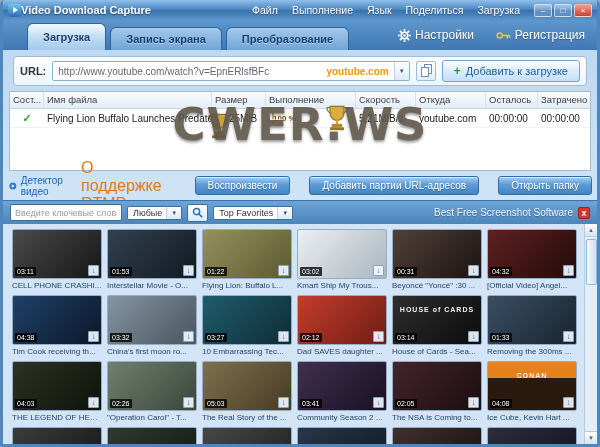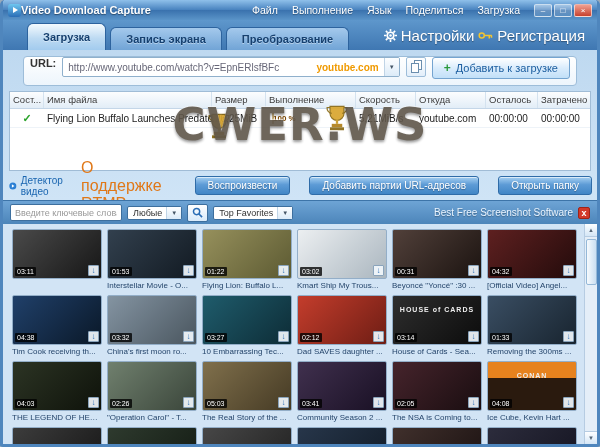--- a/index.html
+++ b/index.html
@@ -13,24 +13,24 @@
 .win-title{font-size:11px;font-weight:bold;text-shadow:0 1px 1px rgba(0,0,0,.4);white-space:nowrap}
 .menubar{display:flex;gap:14px;margin-left:auto;margin-right:14px;font-size:10.5px;text-shadow:0 1px 1px rgba(0,0,0,.35)}
 .menubar span{cursor:default}
 .win-controls{display:flex;gap:2px}
 .win-btn{width:18px;height:13px;border:1px solid rgba(255,255,255,.6);border-radius:2px;background:linear-gradient(rgba(255,255,255,.4),rgba(255,255,255,.08));font-size:8px;line-height:11px;text-align:center;color:#fff}
 .win-btn.close{background:linear-gradient(#f0a090,#c8412e);border-color:#fff9}
 
 .tabstrip{height:30px;flex:0 0 30px;display:flex;align-items:flex-end;padding-left:24px;background:linear-gradient(#5e97cc,#3f77b2);position:relative}
 .tab{height:23px;line-height:23px;padding:0 15px;margin-right:4px;border:1px solid #2d639e;border-bottom:0;border-radius:6px 6px 0 0;background:linear-gradient(#a4c9ec,#71a4d6);color:#16406f;font-size:11px;font-weight:bold;text-shadow:0 1px 0 rgba(255,255,255,.4)}
 .tab.active{height:27px;line-height:27px;background:linear-gradient(#f4fafe,#bddaf2 55%,#a2cbee);}
-.tab-right{margin-left:auto;align-self:center;display:flex;align-items:center;gap:4px;padding-right:12px;color:#fff;font-size:15px;text-shadow:0 1px 1px rgba(0,0,0,.35)}
+.tab-right{margin-left:auto;align-self:center;display:flex;align-items:center;gap:22px;padding-right:12px;color:#fff;font-size:12px;text-shadow:0 1px 1px rgba(0,0,0,.35)}
 .tab-tool{display:flex;align-items:center;gap:4px}
 
-.url-panel{margin:6px 20px 5px;height:30px;flex:0 0 30px;display:flex;gap:6px;padding:0 6px;background:linear-gradient(#ffffff,#edf5fc);border:1px solid #9dbdd9;border-radius:4px}
+.url-panel{margin:6px 10px 5px;height:30px;flex:0 0 30px;display:flex;align-items:center;gap:6px;padding:0 6px;background:linear-gradient(#ffffff,#edf5fc);border:1px solid #9dbdd9;border-radius:4px}
 .url-label{font-size:11px;font-weight:bold;color:#333}
 .url-combo{flex:1;display:flex;align-items:stretch;height:20px;border:1px solid #8fb0cc;border-radius:2px;background:#fff;overflow:hidden}
 .url-input{flex:1;border:0;outline:none;font-size:10px;color:#667;padding:0 5px;background:transparent;min-width:40px}
 .url-site{align-self:center;font-size:10px;font-weight:bold;color:#f09a00;padding:0 5px;white-space:nowrap}
 .combo-arrow{width:15px;display:flex;align-items:center;justify-content:center;border-left:1px solid #c0d4e6;background:linear-gradient(#fdfeff,#dcebf8);font-size:6px;color:#456}
 .copy-btn{width:20px;height:20px;border:1px solid #9dbdd9;border-radius:2px;background:linear-gradient(#fff,#e2eefa);display:flex;align-items:center;justify-content:center;overflow:visible}
 .copy-ic{width:8px;height:10px;border:1px solid #6a8eae;background:#fff;box-shadow:3px -3px 0 -1px #fff,3px -3px 0 0 #6a8eae;margin-top:2px;margin-right:2px}
 .add-btn{height:22px;display:flex;align-items:center;gap:5px;padding:0 11px;background:linear-gradient(#ffffff,#daecfc 50%,#c2e0f8);border:1px solid #74a4d0;border-radius:3px;color:#1d5fa0;font-size:11px;white-space:nowrap}
 .add-plus{color:#2c9a3c;font-weight:bold;font-size:12px;line-height:10px}
 
@@ -221,20 +221,21 @@
   </div>
 
   <div class="grid-wrap">
     <div class="grid" id="video-grid">
   <div class="cell">
     <div class="thumb" style="background:linear-gradient(135deg,#4a4a4a,#161616)">
       <span class="overlay"></span>
       <span class="dur">03:11</span>
       <span class="dl-ic">↓</span>
     </div>
+    <div class="cap">CELL PHONE CRASHI...</div>
   </div>
 
   <div class="cell">
     <div class="thumb" style="background:linear-gradient(135deg,#32404e,#121a22)">
       <span class="overlay"></span>
       <span class="dur">01:53</span>
       <span class="dl-ic">↓</span>
     </div>
     <div class="cap">Interstellar Movie - O...</div>
   </div>

